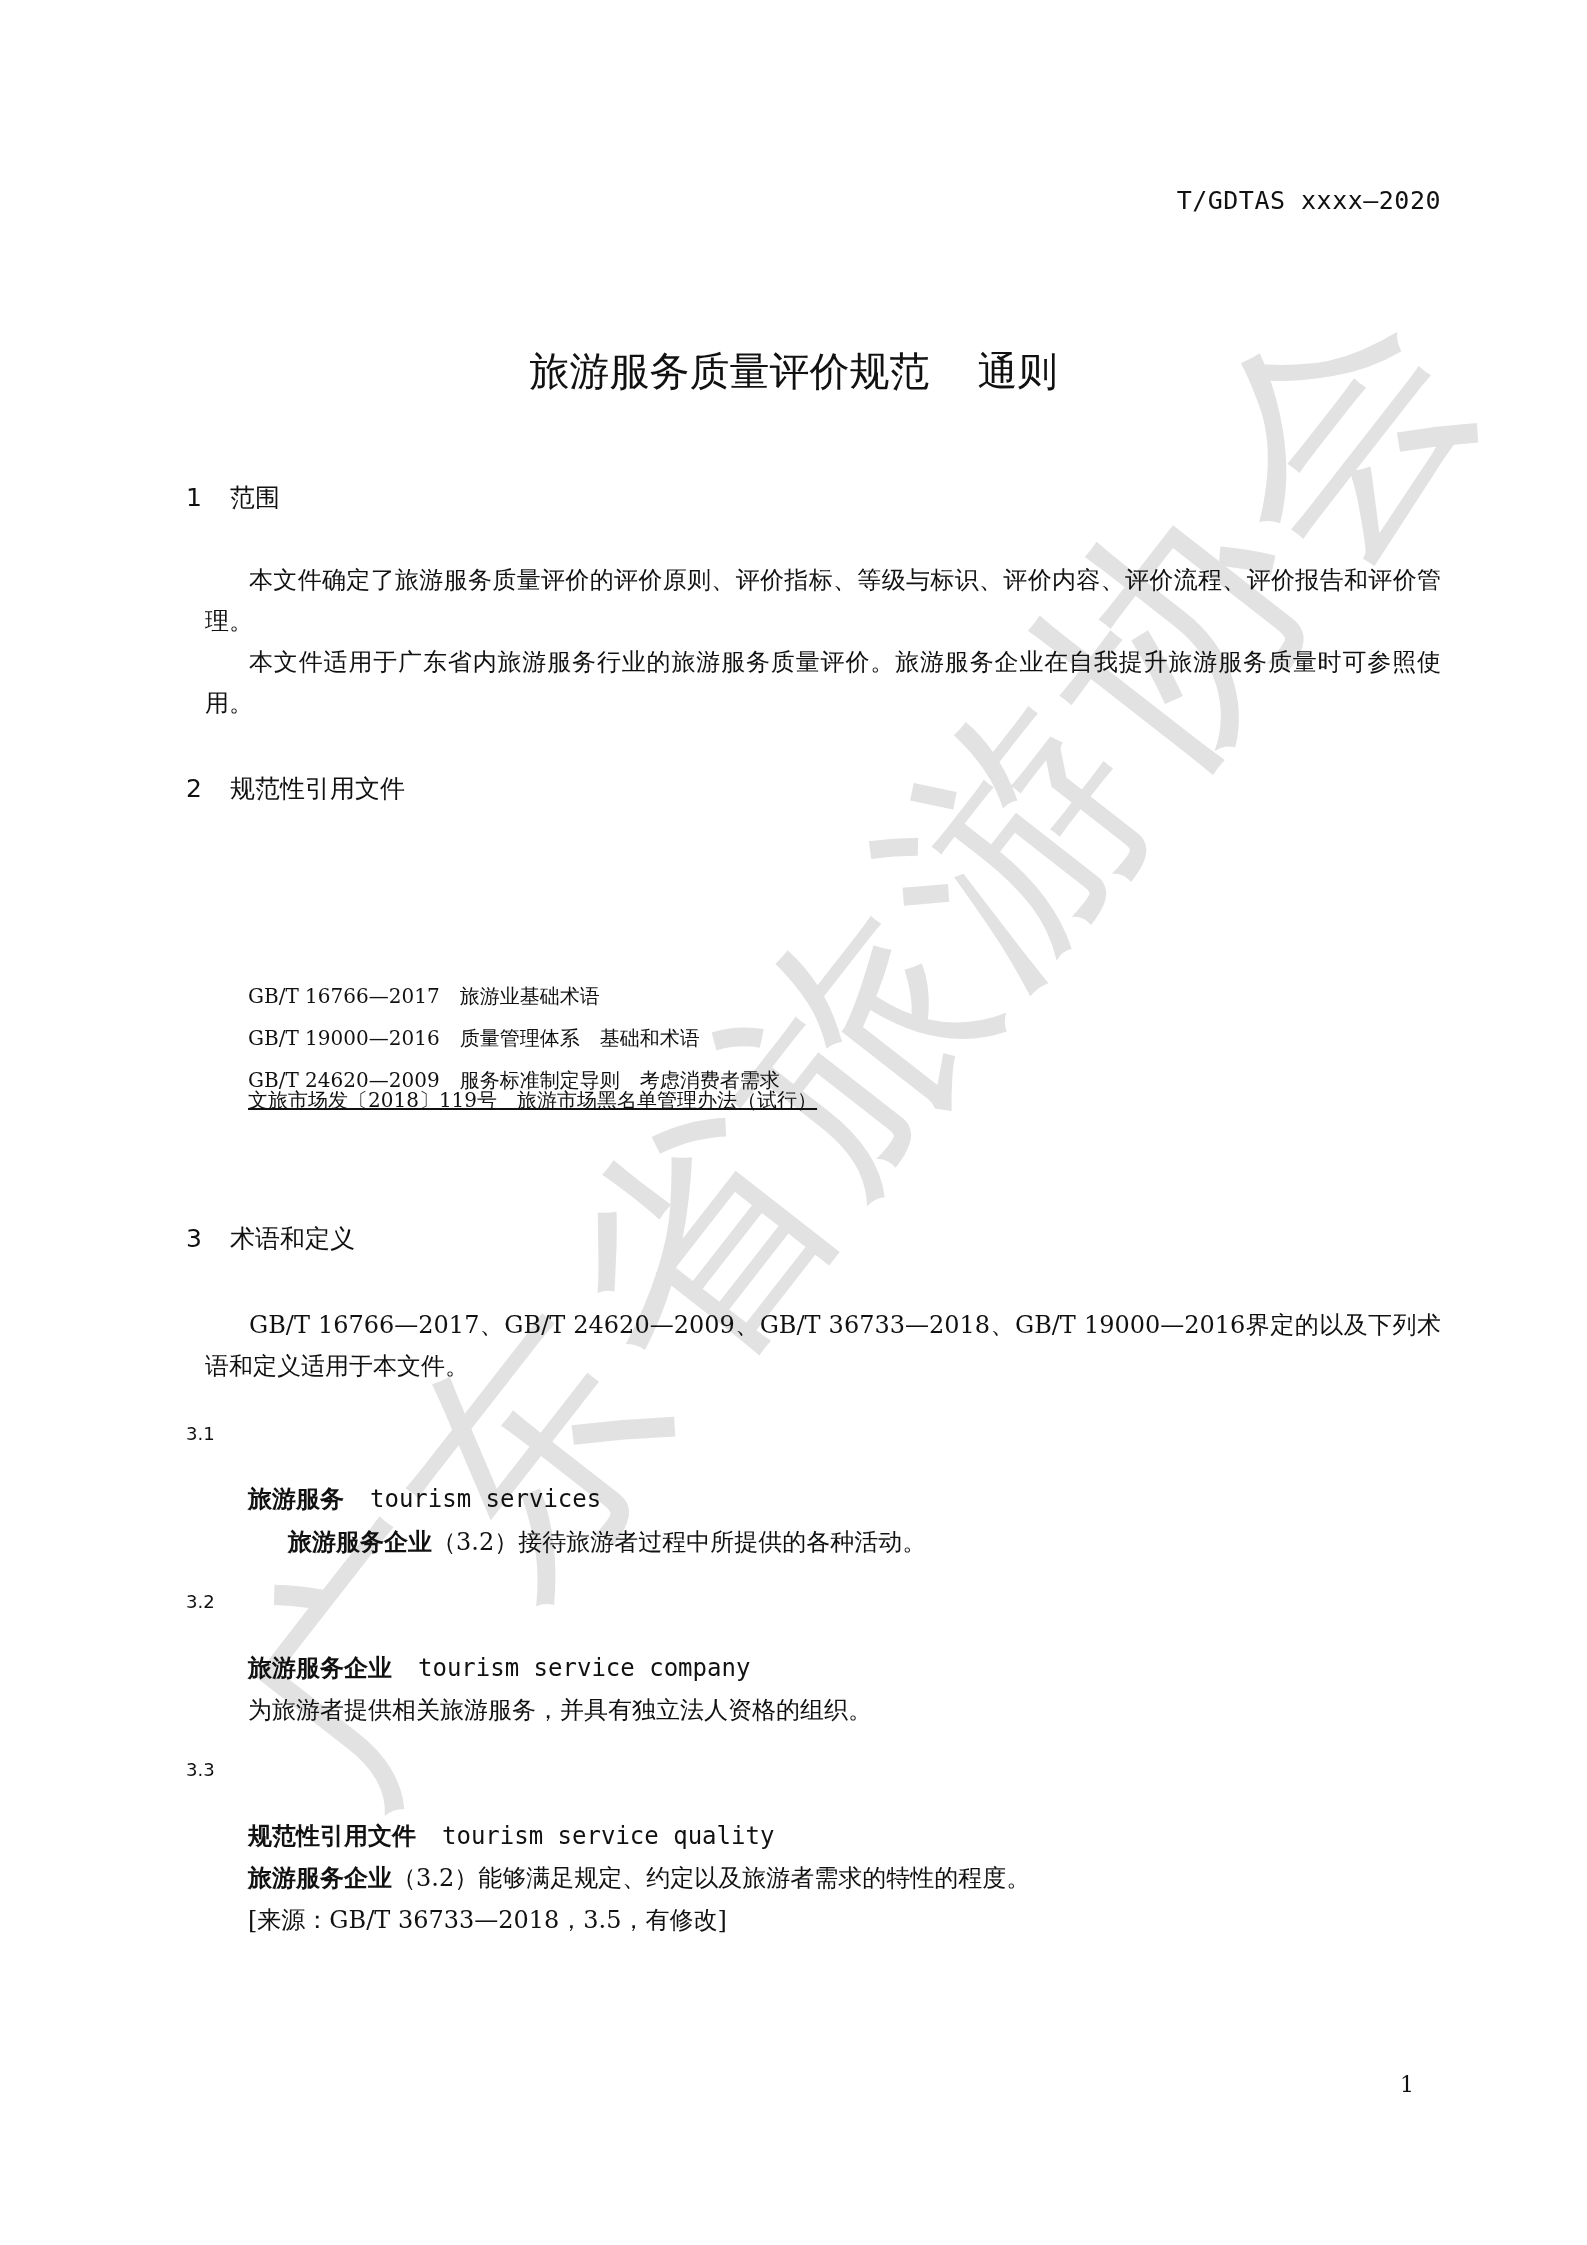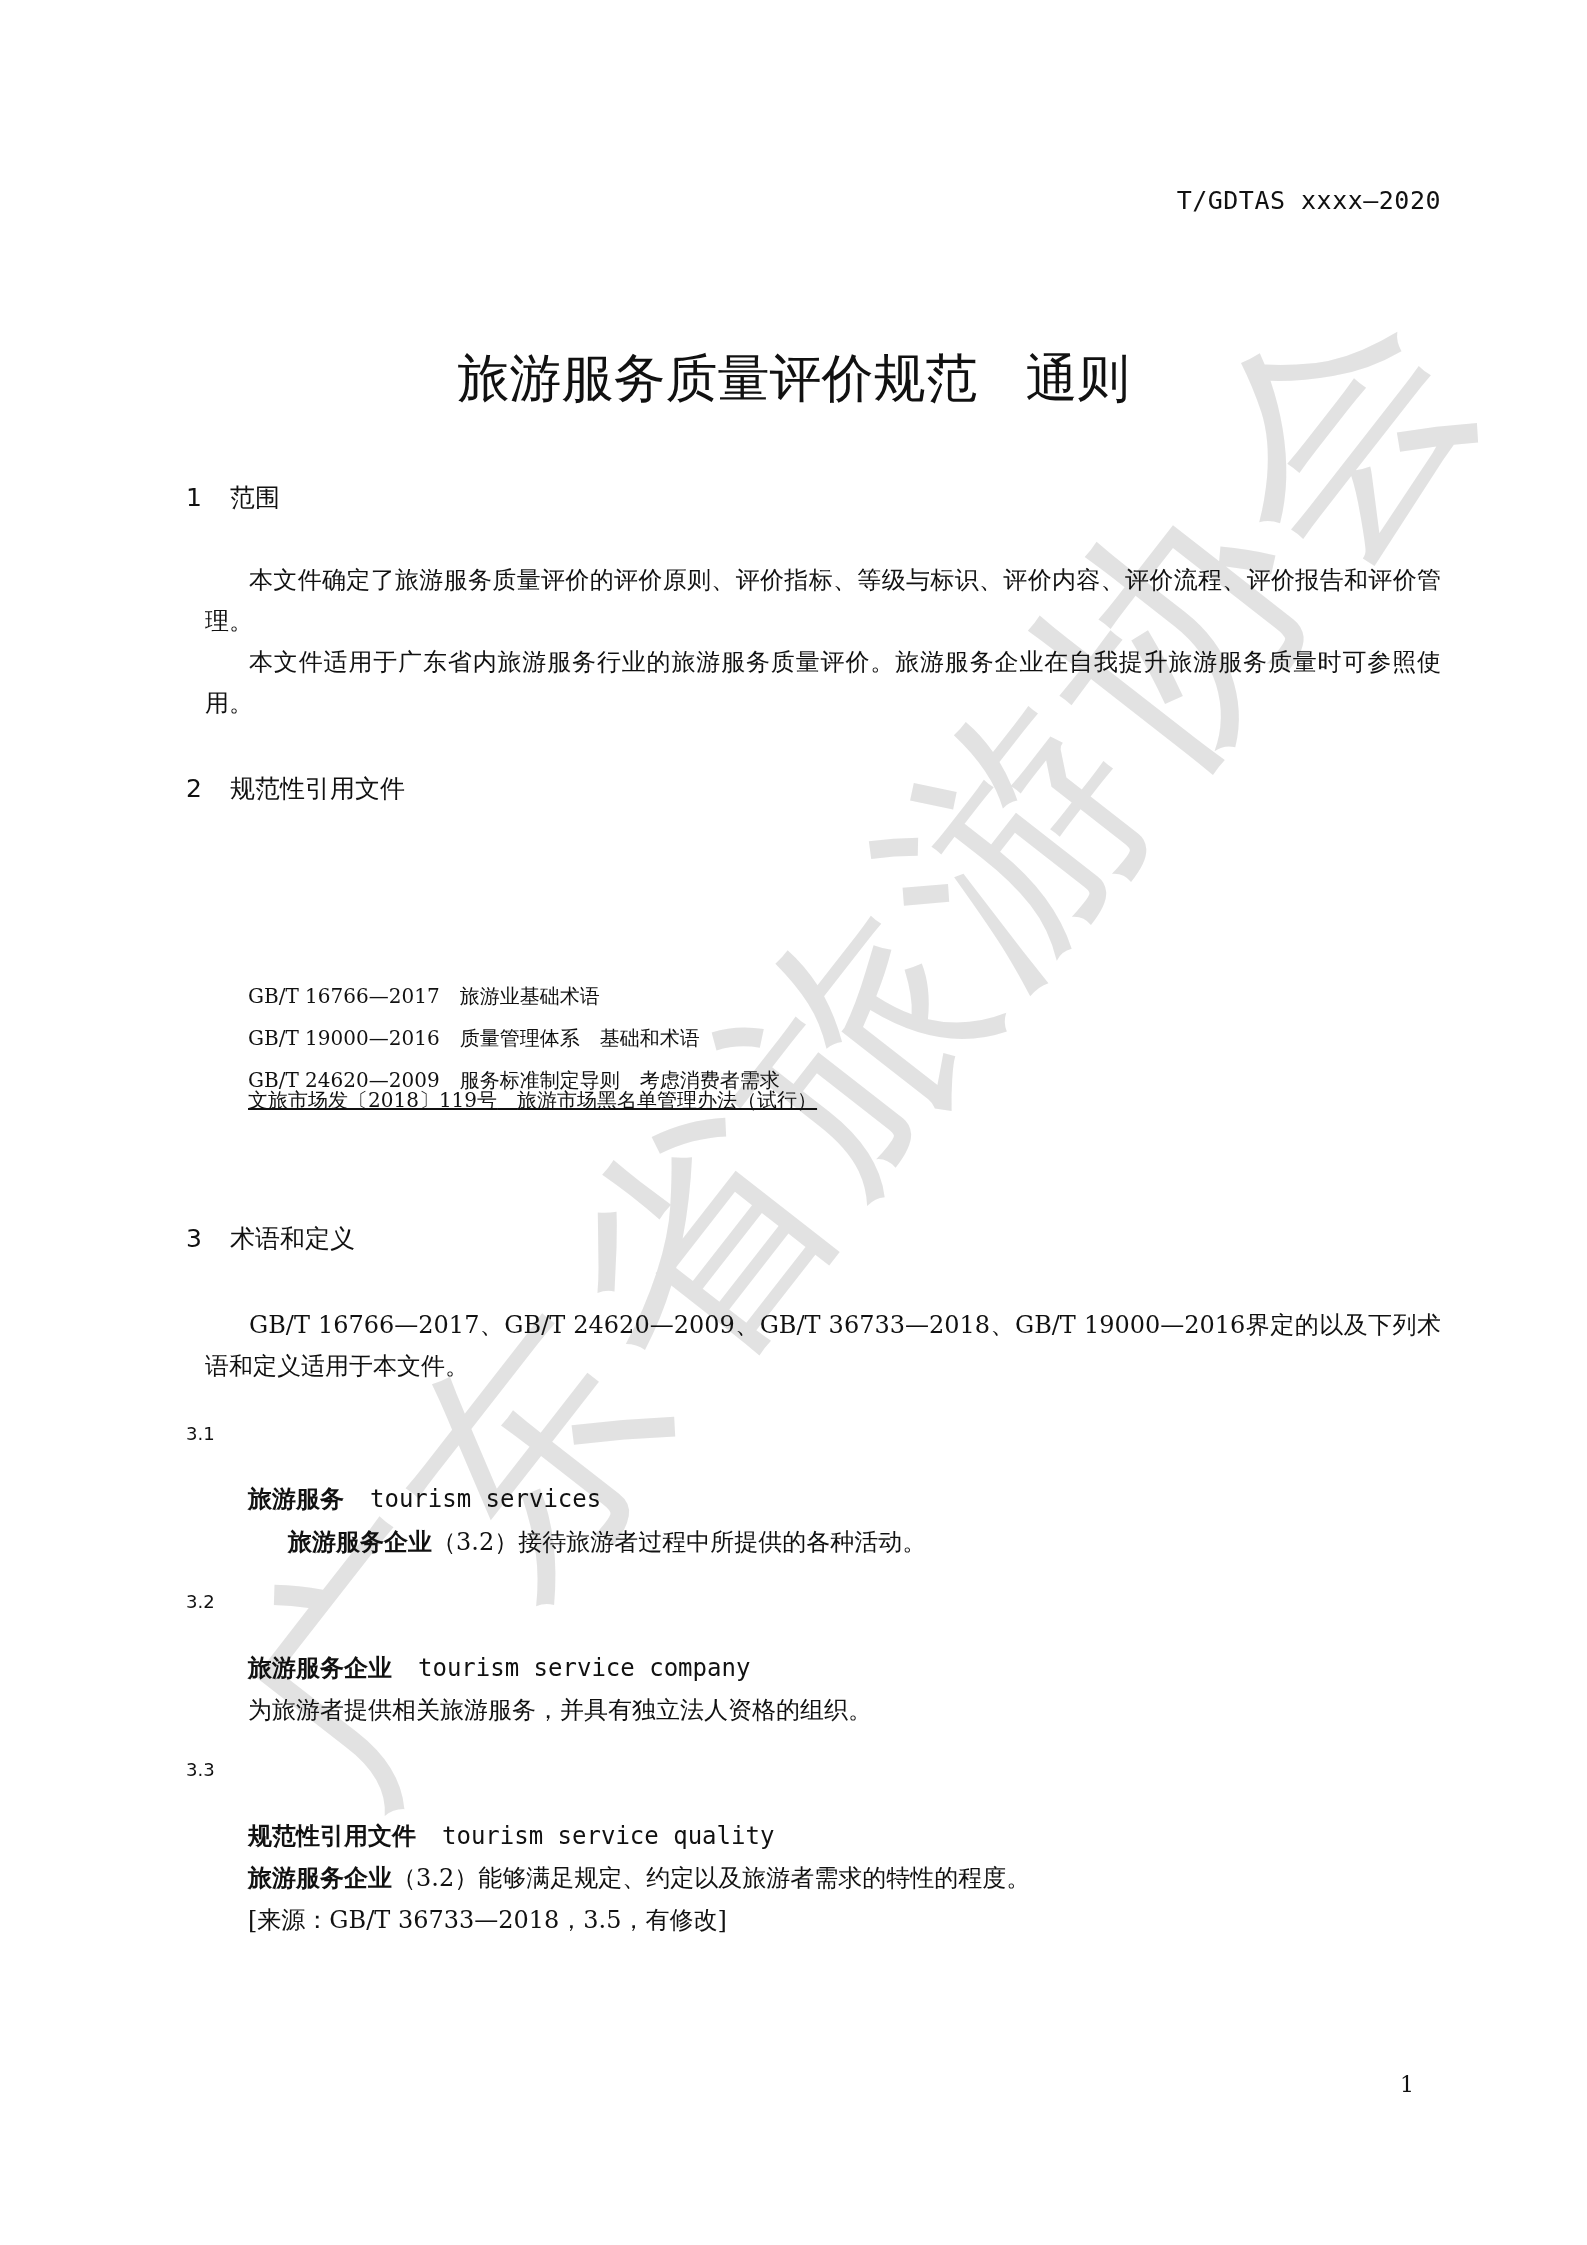--- a/index.html
+++ b/index.html
@@ -17,21 +17,21 @@
     pointer-events: none; z-index: 0;
   }
   .layer { position: absolute; left: 0; top: 0; width: 100%; height: 100%; z-index: 1; }
   .doc-code {
     position: absolute; right: 146px; top: 186px;
     font-family: "DejaVu Sans Mono", "Liberation Mono", monospace;
     font-size: 25px; letter-spacing: 0.5px;
   }
   .title {
     position: absolute; left: 0; width: 100%; top: 344px; text-align: center;
-    font-family: "DejaVu Sans", sans-serif; font-size: 52px;
+    font-family: "DejaVu Sans", sans-serif; font-size: 40px;
   }
   .title .gap { display: inline-block; width: 48px; }
   .section-heading {
     position: absolute; left: 186px;
     font-family: "DejaVu Sans", sans-serif; font-size: 25px;
   }
   .section-heading .num { display: inline-block; width: 44px; }
   .para {
     position: absolute; left: 205px; width: 1236px;
     font-size: 24px; line-height: 41px; text-indent: 44px;

